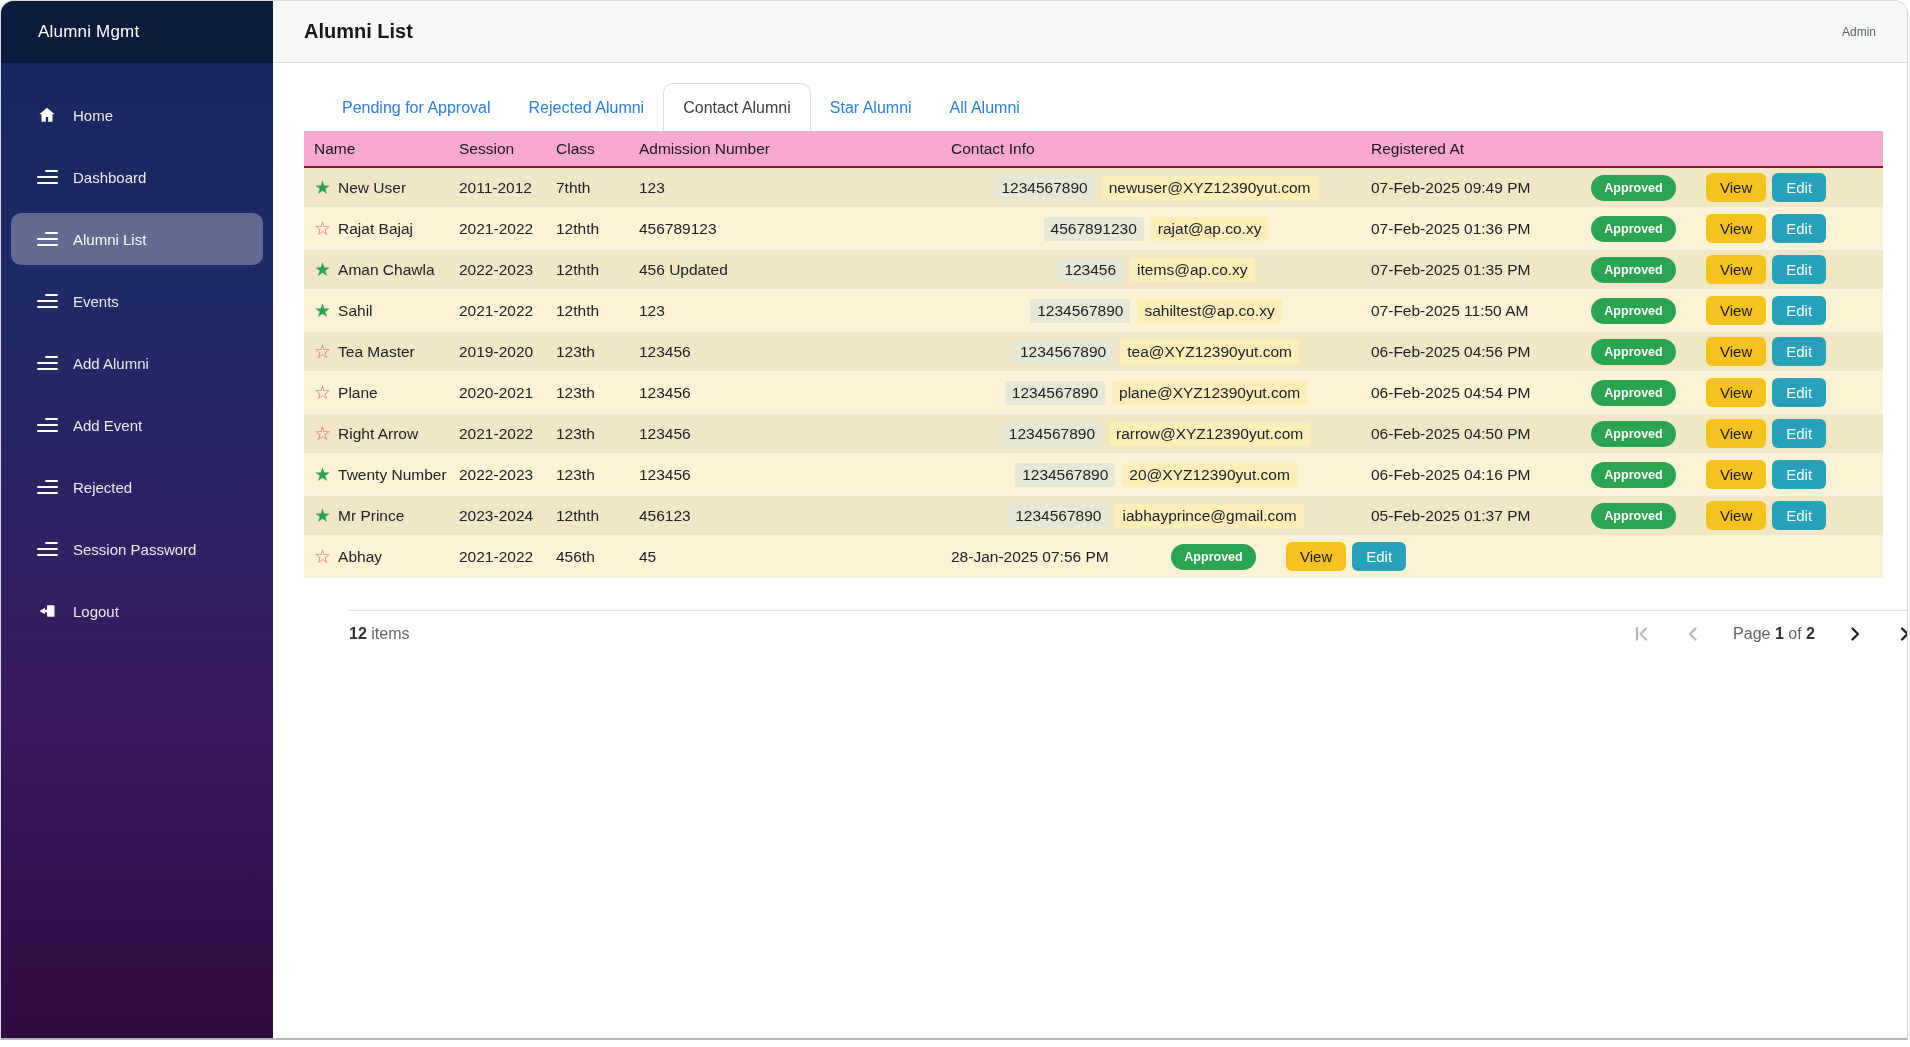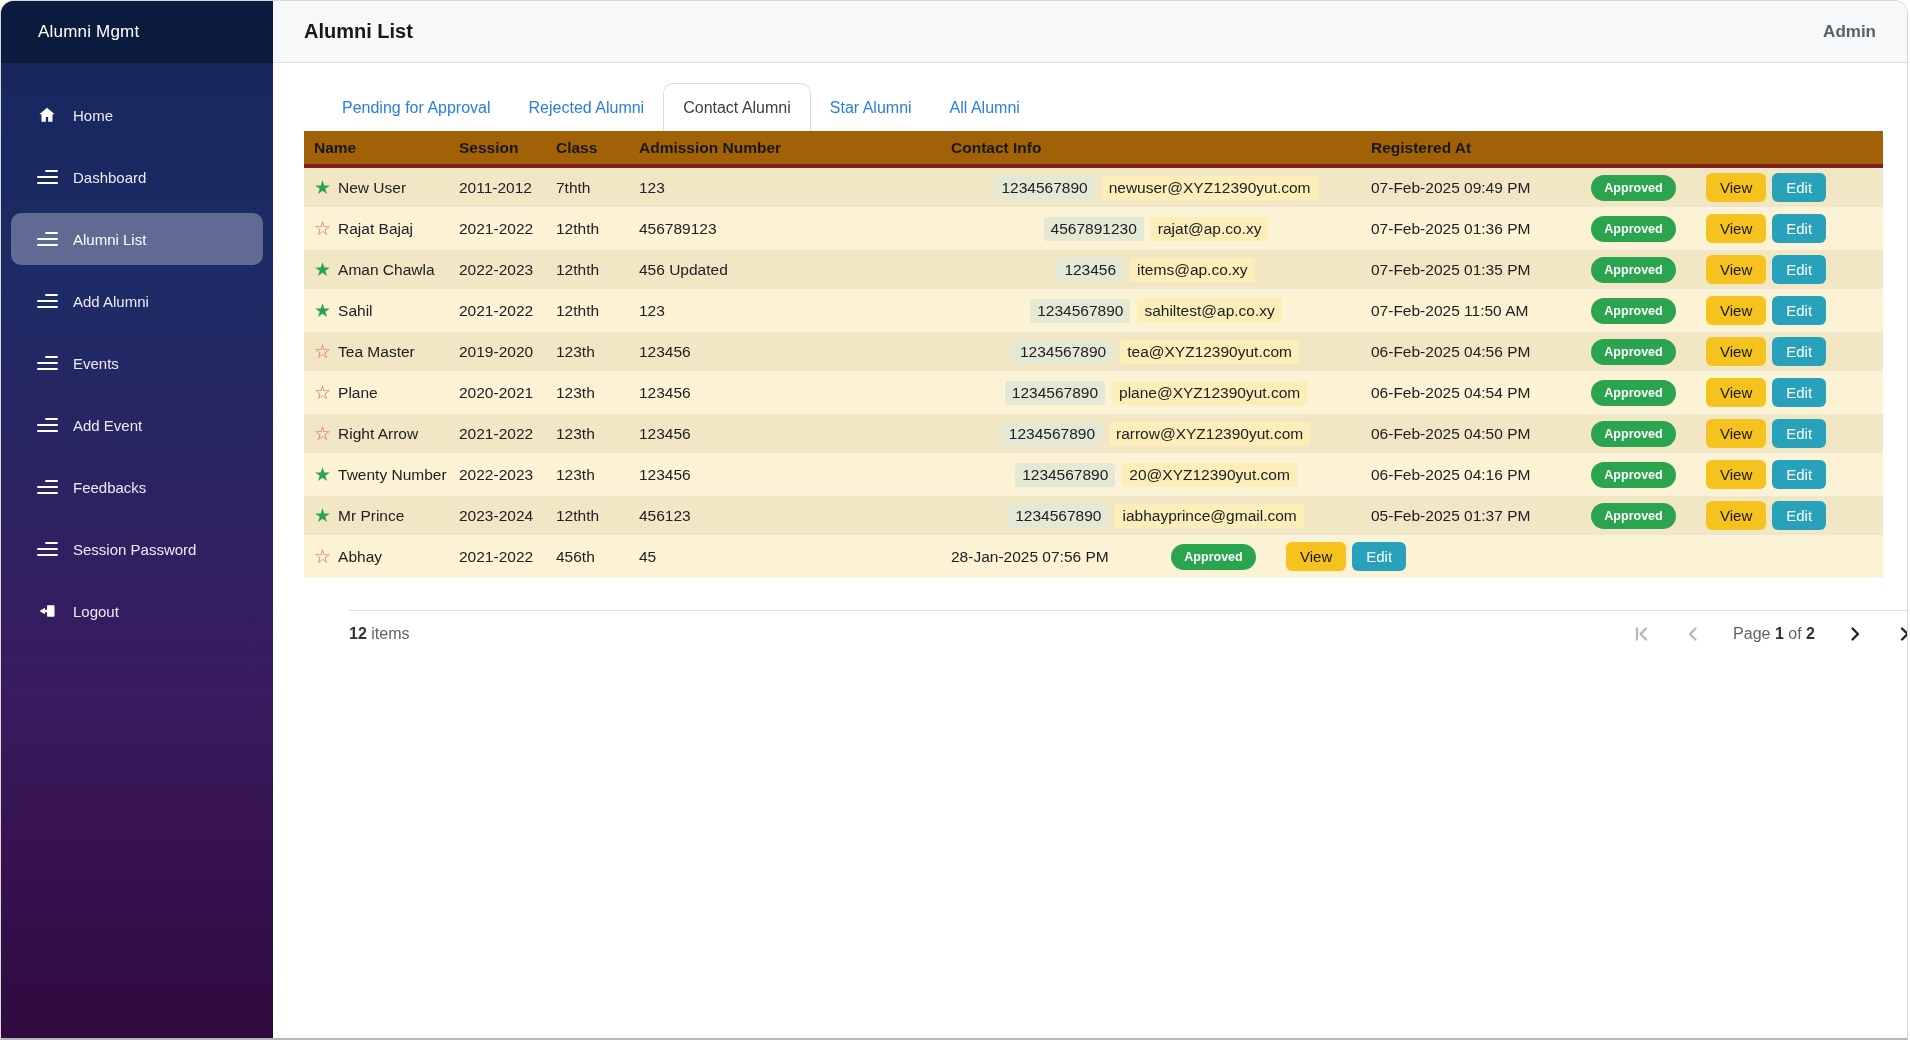--- a/index.html
+++ b/index.html
@@ -39,37 +39,37 @@
   .g-list i:nth-child(1) { width:13px; margin-left:8px; }
   .g-list i:nth-child(2) { width:21px; }
   .g-list i:nth-child(3) { width:21px; margin-bottom:0; }
   
   .main { flex:1; display:flex; flex-direction:column; background:#fff; min-width:0; }
   .main-header {
     height:62px; flex:none; background:#f7f8f9; border-bottom:1px solid #dcdee0;
     display:flex; align-items:center; justify-content:space-between; padding:0 31px;
   }
   .page-title { font-size:20px; font-weight:bold; color:#17181a; }
-  .user-name { font-size:17px; font-weight:bold; color:#5a6066; }
+  .user-name { font-size:12px; font-weight:normal; color:#5a6066; }
   .content { padding:20px 0 0 31px; }
   
   .tabs { display:flex; margin-left:19px; align-items:stretch; }
   .tab {
     background:transparent; border:none; font-family:inherit; cursor:pointer;
     padding:15px 19px 14px; font-size:16px; color:#2a7de1;
   }
   .tab.active {
     color:#3a3f44; background:#fff; border:1px solid #ddd; border-bottom:none;
     border-radius:10px 10px 0 0;
   }
   
   .table { width:1579px; }
   .thead {
-    display:flex; align-items:center; height:37px; background:#a16207;
-    border-bottom:4px solid #7f1d1d; font-weight:bold; font-size:15.5px; color:#17181a;
+    display:flex; align-items:center; height:37px; background:#f9a8d4;
+    border-bottom:2px solid #7f1d1d; font-weight:normal; font-size:15.5px; color:#17181a;
   }
   .row {
     display:flex; align-items:center; height:41px; font-size:15.5px; color:#202124;
     border-bottom:2px solid #f8f3e0;
   }
   .row.dark { background:#f1e7c5; }
   .row.light { background:#fcf3d4; }
   .cell { flex:none; }
   .c-name { width:155px; padding-left:10px; display:flex; align-items:center; gap:7px; }
   .c-session { width:97px; }
@@ -153,57 +153,57 @@
         <div class="nav-item">
     <span class="nav-icon ic-list">
 
       <span class="glyph g-list">
               <i></i>
               <i></i>
               <i></i>
             </span>
 
     </span>
+    <span>Events</span>
+  </div>
+        <div class="nav-item">
+    <span class="nav-icon ic-list">
+
+      <span class="glyph g-list">
+              <i></i>
+              <i></i>
+              <i></i>
+            </span>
+
+    </span>
     <span>Add Alumni</span>
   </div>
         <div class="nav-item">
     <span class="nav-icon ic-list">
 
       <span class="glyph g-list">
               <i></i>
               <i></i>
               <i></i>
             </span>
 
     </span>
-    <span>Events</span>
-  </div>
-        <div class="nav-item">
-    <span class="nav-icon ic-list">
-
-      <span class="glyph g-list">
-              <i></i>
-              <i></i>
-              <i></i>
-            </span>
-
-    </span>
     <span>Add Event</span>
   </div>
         <div class="nav-item">
     <span class="nav-icon ic-list">
 
       <span class="glyph g-list">
               <i></i>
               <i></i>
               <i></i>
             </span>
 
     </span>
-    <span>Feedbacks</span>
+    <span>Rejected</span>
   </div>
         <div class="nav-item">
     <span class="nav-icon ic-list">
 
       <span class="glyph g-list">
               <i></i>
               <i></i>
               <i></i>
             </span>
 

